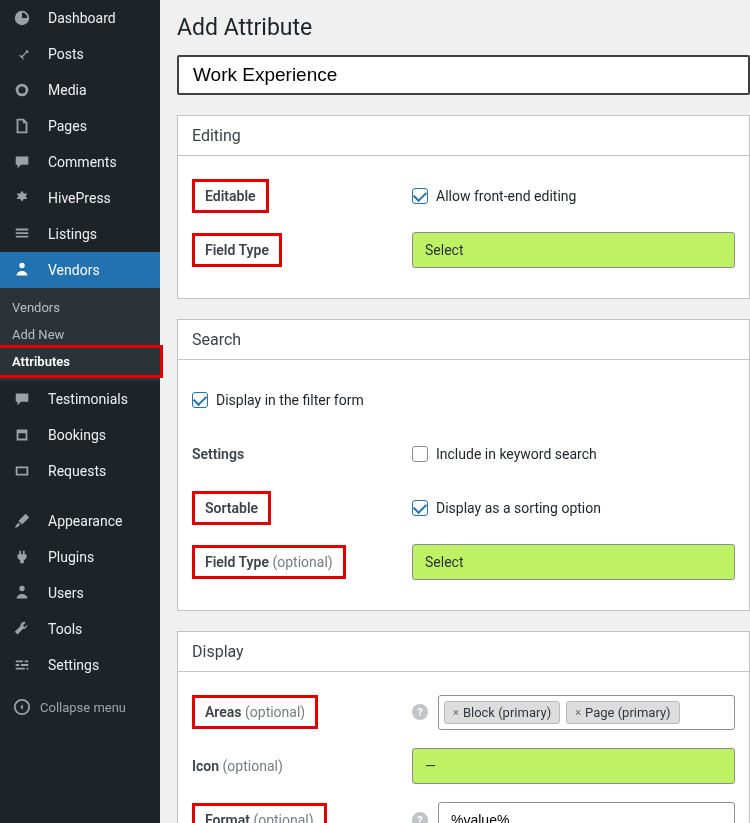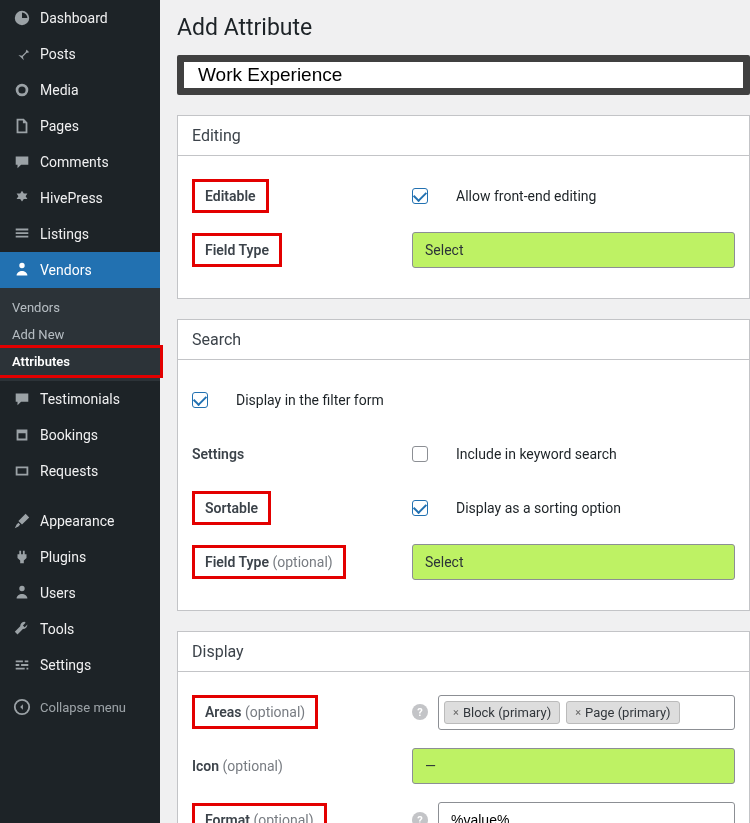--- a/index.html
+++ b/index.html
@@ -1,43 +1,43 @@
 <!DOCTYPE html>
 <html><head>
 <meta charset="utf-8">
 <style>
 * { box-sizing: border-box; margin: 0; padding: 0; }
 body { font-family: -apple-system, BlinkMacSystemFont, "Segoe UI", Roboto, sans-serif; font-size: 14px; color: #3c434a; background: #f0f0f1; overflow: hidden; }
 .wrap { display: flex; width: 750px; height: 823px; }
 .sidebar { width: 160px; background: #1d2327; flex-shrink: 0; }
-.menu-item { display: flex; align-items: center; padding: 8px 12px; color: #f0f0f1; cursor: pointer; font-size: 14px; }
+.menu-item { display: flex; align-items: center; padding: 8px 12px; color: #f0f0f1; cursor: pointer; font-size: 14px; gap: 8px; }
 .menu-item.active { background: #2271b1; color: #fff; position: relative; }
 .menu-item.active::after { content: ""; position: absolute; right: -8px; top: 50%; transform: translateY(-50%); border: 8px solid transparent; border-right-color: #f0f0f1; }
 .menu-icon { width: 20px; height: 20px; margin-right: 8px; display: inline-flex; align-items: center; justify-content: center; }
 .menu-icon svg { width: 18px; height: 18px; fill: rgba(240,246,252,0.6); }
 .menu-item.active .menu-icon svg { fill: #fff; }
 .submenu { background: #2c3338; padding: 6px 0; }
 .submenu-item { padding: 6px 12px; color: rgba(240,246,252,0.7); cursor: pointer; font-size: 13px; }
 .submenu-item.active { color: #fff; font-weight: 600; }
 .submenu-item.highlight { border: 3px solid #e30000; margin: -3px -3px -3px -3px; position: relative; z-index: 1; }
 .collapse { display: flex; align-items: center; padding: 8px 12px; color: rgba(240,246,252,0.6); cursor: pointer; font-size: 13px; margin-top: 6px; }
 .collapse .menu-icon svg { fill: rgba(240,246,252,0.6); }
 .main { flex: 1; padding: 14px 0 14px 17px; overflow: hidden; }
 .page-title { font-size: 23px; font-weight: 400; color: #1d2327; margin-bottom: 14px; }
-.title-input { width: 100%; height: 40px; font-size: 19px; padding: 3px 14px; border: 7px solid #404040; background: #fff; border-radius: 2px; }
+.title-input { width: 100%; height: 40px; font-size: 19px; padding: 3px 14px; border: 2px solid #404040; background: #fff; border-radius: 2px; }
 .panel { background: #fff; border: 1px solid #c3c4c7; border-top: 1px solid #c3c4c7; margin-top: 20px; }
 .panel-header { padding: 10px 14px; border-bottom: 1px solid #c3c4c7; font-size: 16px; font-weight: 400; }
 .panel-body { padding: 12px 14px; }
 .form-row { display: flex; align-items: center; min-height: 36px; margin: 18px 0; }
 .form-row:first-child { margin-top: 10px; }
 .form-label { width: 220px; display: flex; align-items: center; gap: 8px; flex-shrink: 0; }
 .highlight-box { border: 3px solid #e30000; padding: 6px 10px; display: inline-block; font-weight: 600; }
 .label-plain { font-weight: 600; }
 .opt { color: #787c82; font-weight: 400; }
-.form-field { flex: 1; display: flex; align-items: center; gap: 20px; }
+.form-field { flex: 1; display: flex; align-items: center; gap: 0; }
 .checkbox { width: 16px; height: 16px; border: 1px solid #8c8f94; border-radius: 3px; background: #fff; display: inline-flex; align-items: center; justify-content: center; margin-right: 8px; flex-shrink: 0; }
 .checkbox.checked { border-color: #2271b1; }
 .checkbox.checked::after { content: ""; width: 10px; height: 6px; border-left: 2px solid #2271b1; border-bottom: 2px solid #2271b1; transform: rotate(-45deg); margin-top: -3px; }
 .check-label { color: #1d2327; }
 .select { width: 100%; height: 36px; border: 1px solid #8c8f94; border-radius: 3px; background: #bef264; padding: 0 12px; display: flex; align-items: center; color: #2c3338; font-size: 14px; }
 .text-input { width: 100%; height: 36px; border: 1px solid #8c8f94; border-radius: 3px; background: #fff; padding: 0 12px; font-size: 14px; }
 .help-icon { width: 16px; height: 16px; border-radius: 50%; background: #c3c4c7; color: #fff; display: inline-flex; align-items: center; justify-content: center; font-size: 11px; font-weight: bold; margin-right: 10px; flex-shrink: 0; }
 .tags { border: 1px solid #8c8f94; border-radius: 3px; padding: 5px; display: flex; gap: 6px; flex-wrap: wrap; background: #fff; width: 100%; }
 .tag { background: #ddd; color: #32373c; border-radius: 3px; padding: 3px 8px; font-size: 13px; display: inline-flex; align-items: center; gap: 4px; border: 1px solid #bbb; }
 .tag-x { font-size: 11px; color: #666; }

